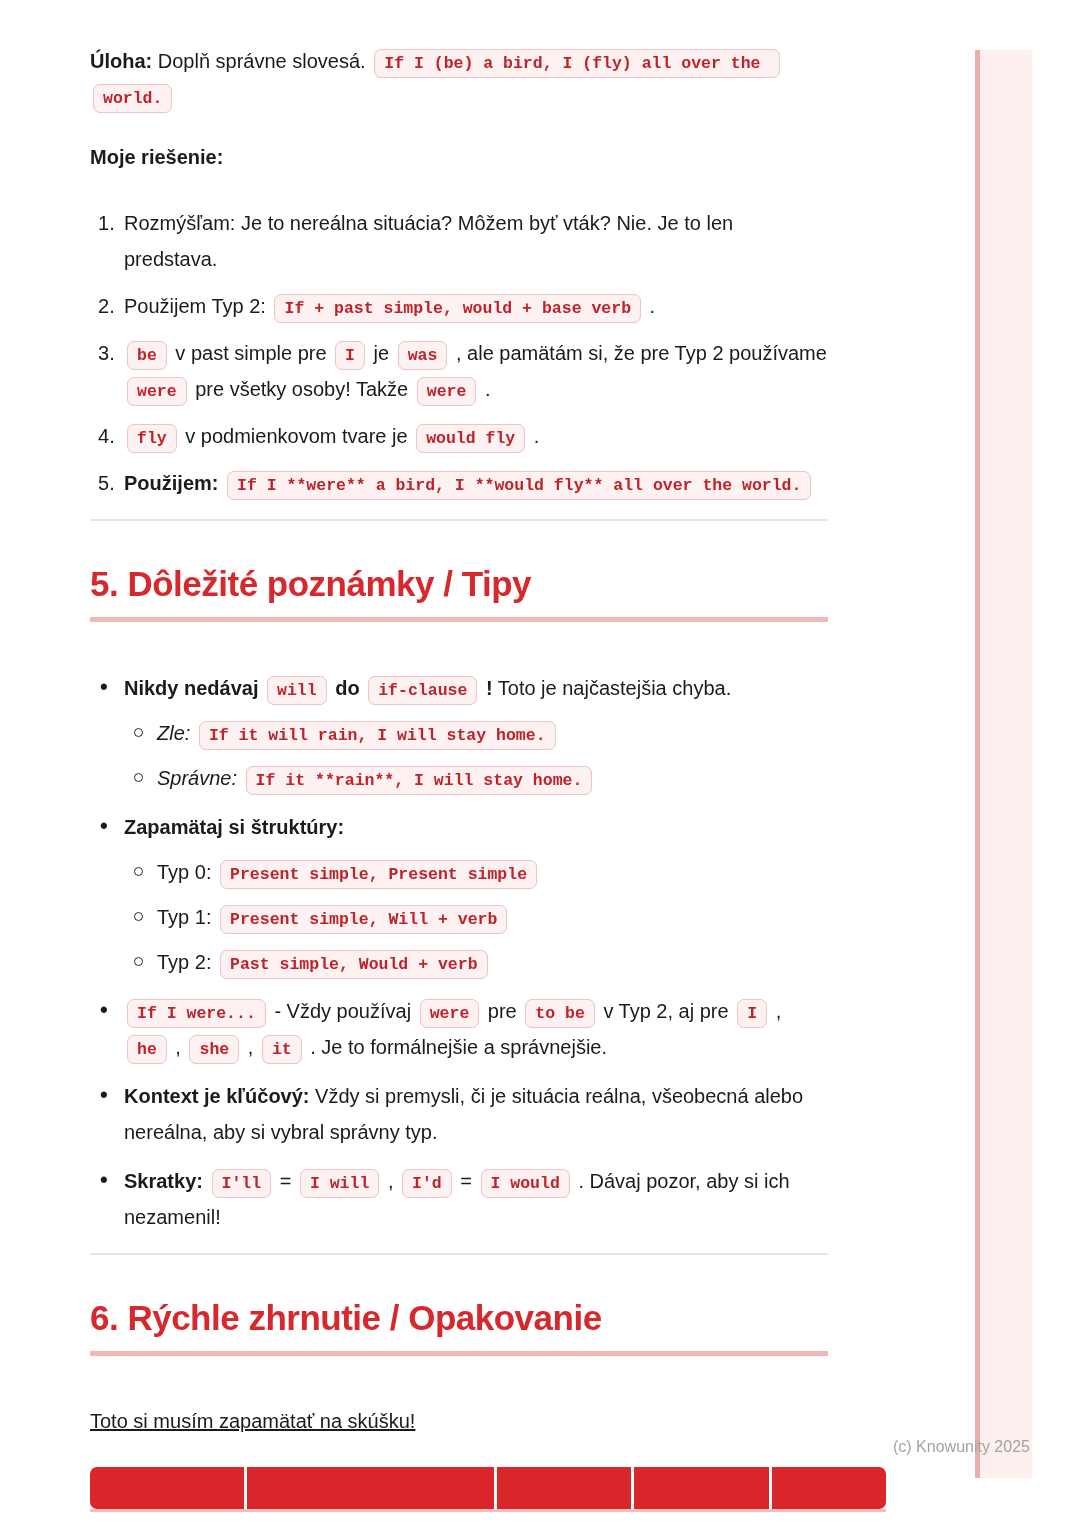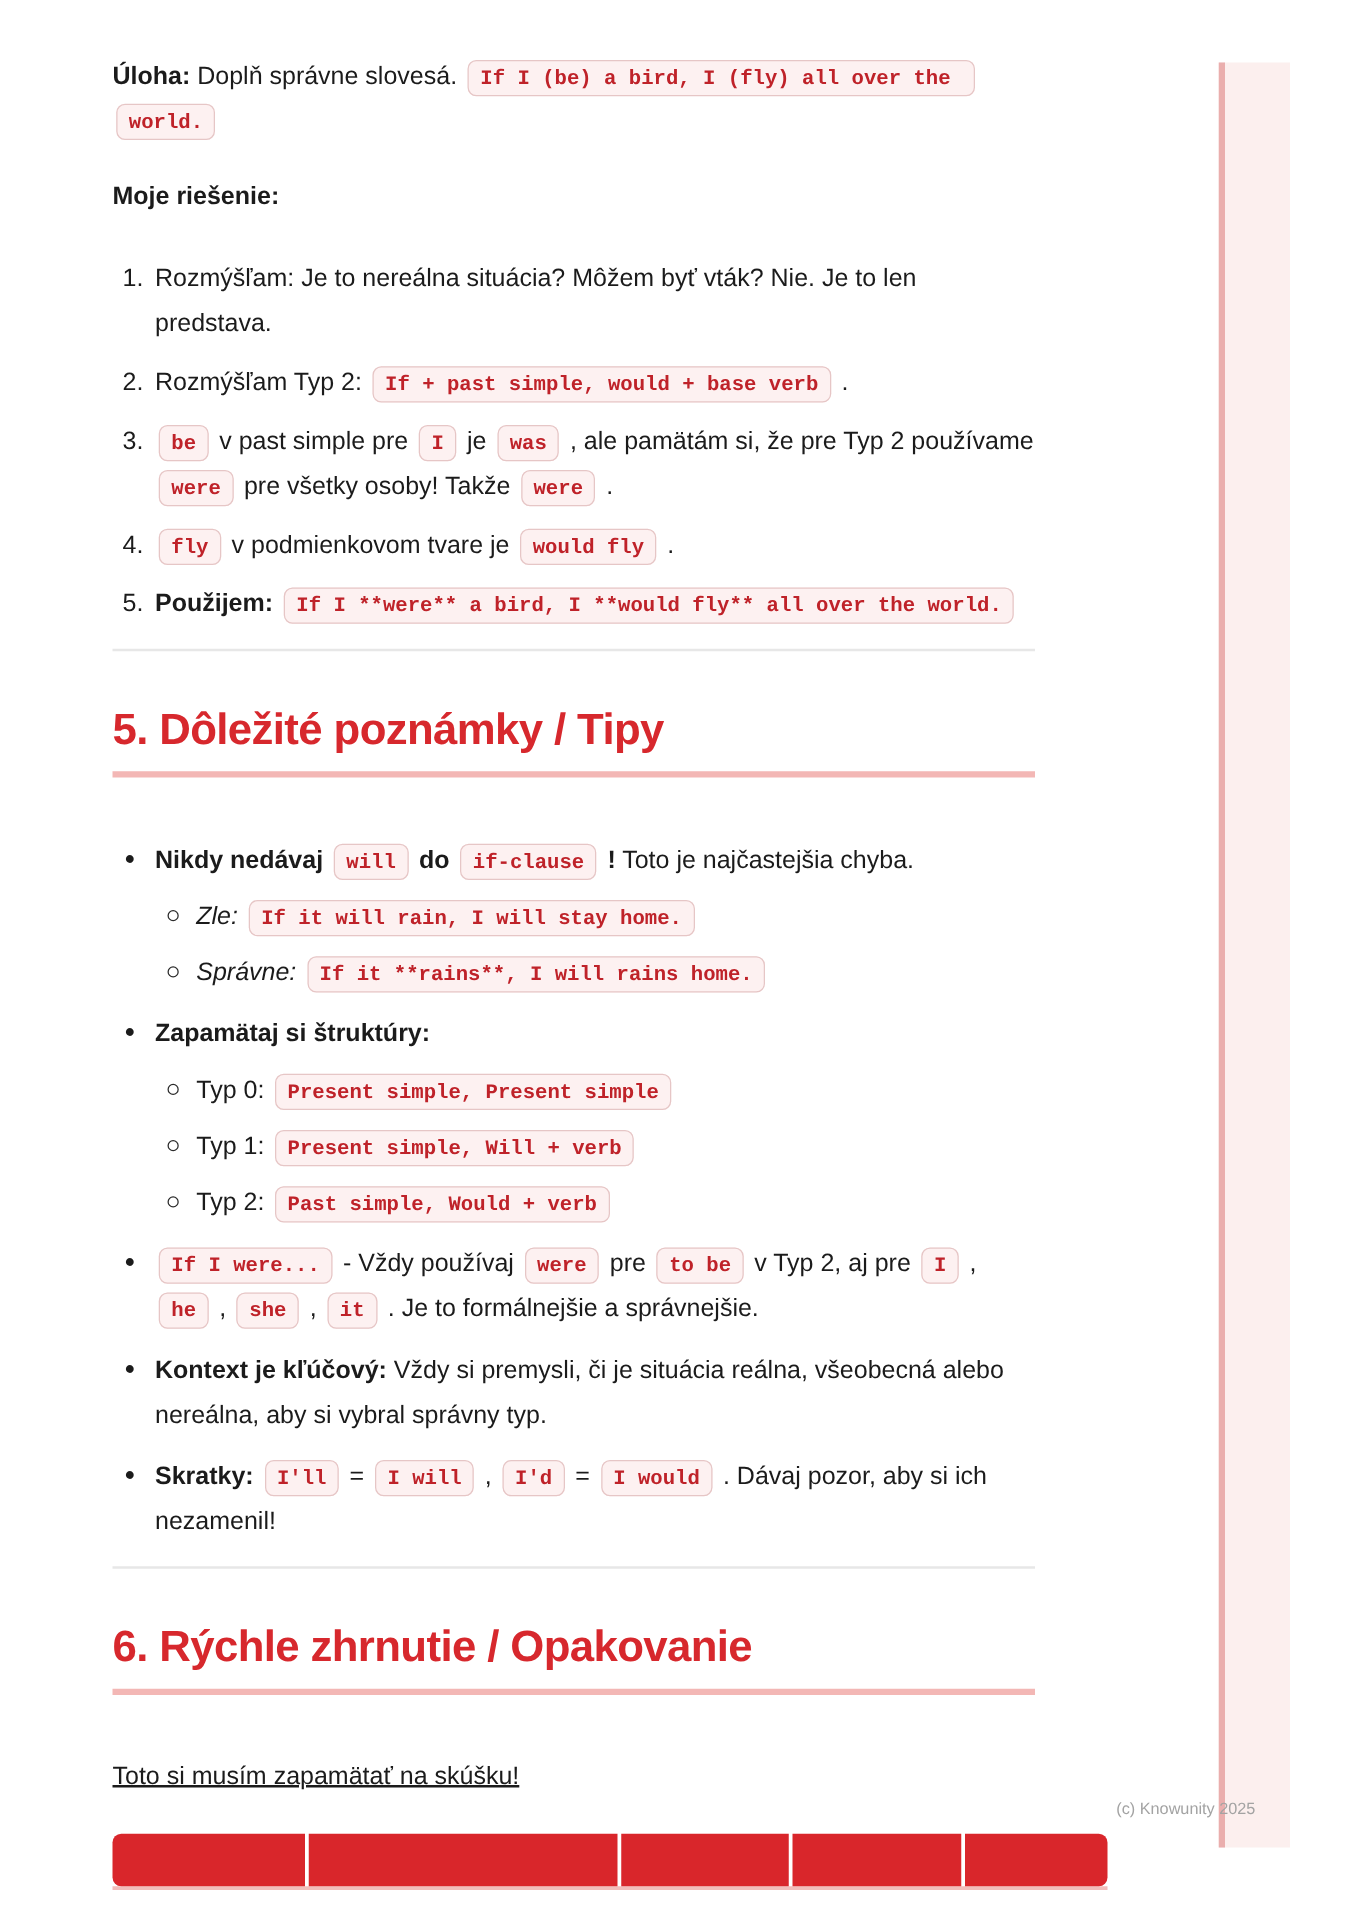--- a/index.html
+++ b/index.html
@@ -83,50 +83,50 @@
   .table-header .hcell:last-child{border-radius:0 7px 7px 0;}
 
   .scroll-strip{
     position:absolute;left:975px;top:50px;width:52px;height:1428px;
     background:var(--strip-bg,#fcefee);
     border-left:5px solid var(--strip-edge,#eaaead);
     z-index:1;
   }
   .footer-credit{
     position:absolute;top:1438px;left:893px;z-index:2;
-    font-size:13px;line-height:18px;color:var(--footer-gray,#a3a3a3);
+    font-size:16px;line-height:18px;color:var(--footer-gray,#a3a3a3);
     white-space:nowrap;
   }
 </style>
 </head>
 <body style="--accent-red: #d9262b; --heading-red: #d7282d; --chip-text: #bf2229; --chip-bg: #fdf1f1; --chip-border: #e6c6c6; --underline-pink: #f3b7b5; --divider-gray: #e7e7e7; --footer-gray: #a3a3a3; --strip-bg: #fcefee; --strip-edge: #eaaead;">
 
 <div class="page">
   <div class="content">
 
     <p class="task"><span class="run-b">Úloha:</span><span class="run-t"> Doplň správne slovesá. </span><code class="chip">If I (be) a bird, I (fly) all over the world.</code></p>
 
     <p class="solution-label">Moje riešenie:</p>
 
     <ol class="solution">
         <li><span class="run-t">Rozmýšľam: Je to nereálna situácia? Môžem byť vták? Nie. Je to len predstava.</span></li>
-        <li><span class="run-t">Rozmýšľam Typ 2: </span><code class="chip">If + past simple, would + base verb</code><span class="run-t"> .</span></li>
+        <li><span class="run-t">Použijem Typ 2: </span><code class="chip">If + past simple, would + base verb</code><span class="run-t"> .</span></li>
         <li><code class="chip">be</code><span class="run-t"> v past simple pre </span><code class="chip">I</code><span class="run-t"> je </span><code class="chip">was</code><span class="run-t"> , ale pamätám si, že pre Typ 2 používame </span><code class="chip">were</code><span class="run-t"> pre všetky osoby! Takže </span><code class="chip">were</code><span class="run-t"> .</span></li>
         <li><code class="chip">fly</code><span class="run-t"> v podmienkovom tvare je </span><code class="chip">would fly</code><span class="run-t"> .</span></li>
         <li><span class="run-b">Použijem: </span><code class="chip">If I **were** a bird, I **would fly** all over the world.</code></li>
       </ol>
 
     <hr class="divider">
 
     <h2 class="section-heading">5. Dôležité poznámky / Tipy</h2>
 
     <ul class="tips">
         <li><span class="run-b">Nikdy nedávaj </span><code class="chip">will</code><span class="run-b"> do </span><code class="chip">if-clause</code><span class="run-b"> !</span><span class="run-t"> Toto je najčastejšia chyba.</span><ul class="sublist">
             <li><span class="run-i">Zle: </span><code class="chip">If it will rain, I will stay home.</code></li>
-            <li><span class="run-i">Správne: </span><code class="chip">If it **rains**, I will rains home.</code></li>
+            <li><span class="run-i">Správne: </span><code class="chip">If it **rain**, I will stay home.</code></li>
           </ul></li>
         <li><span class="run-b">Zapamätaj si štruktúry:</span><ul class="sublist">
             <li><span class="run-t">Typ 0: </span><code class="chip">Present simple, Present simple</code></li>
             <li><span class="run-t">Typ 1: </span><code class="chip">Present simple, Will + verb</code></li>
             <li><span class="run-t">Typ 2: </span><code class="chip">Past simple, Would + verb</code></li>
           </ul></li>
         <li><code class="chip">If I were...</code><span class="run-t"> - Vždy používaj </span><code class="chip">were</code><span class="run-t"> pre </span><code class="chip">to be</code><span class="run-t"> v Typ 2, aj pre </span><code class="chip">I</code><span class="run-t"> , </span><code class="chip">he</code><span class="run-t"> , </span><code class="chip">she</code><span class="run-t"> , </span><code class="chip">it</code><span class="run-t"> . Je to formálnejšie a správnejšie.</span></li>
         <li><span class="run-b">Kontext je kľúčový:</span><span class="run-t"> Vždy si premysli, či je situácia reálna, všeobecná alebo nereálna, aby si vybral správny typ.</span></li>
         <li><span class="run-b">Skratky: </span><code class="chip">I'll</code><span class="run-t"> = </span><code class="chip">I will</code><span class="run-t"> , </span><code class="chip">I'd</code><span class="run-t"> = </span><code class="chip">I would</code><span class="run-t"> . Dávaj pozor, aby si ich nezamenil!</span></li>
       </ul>

